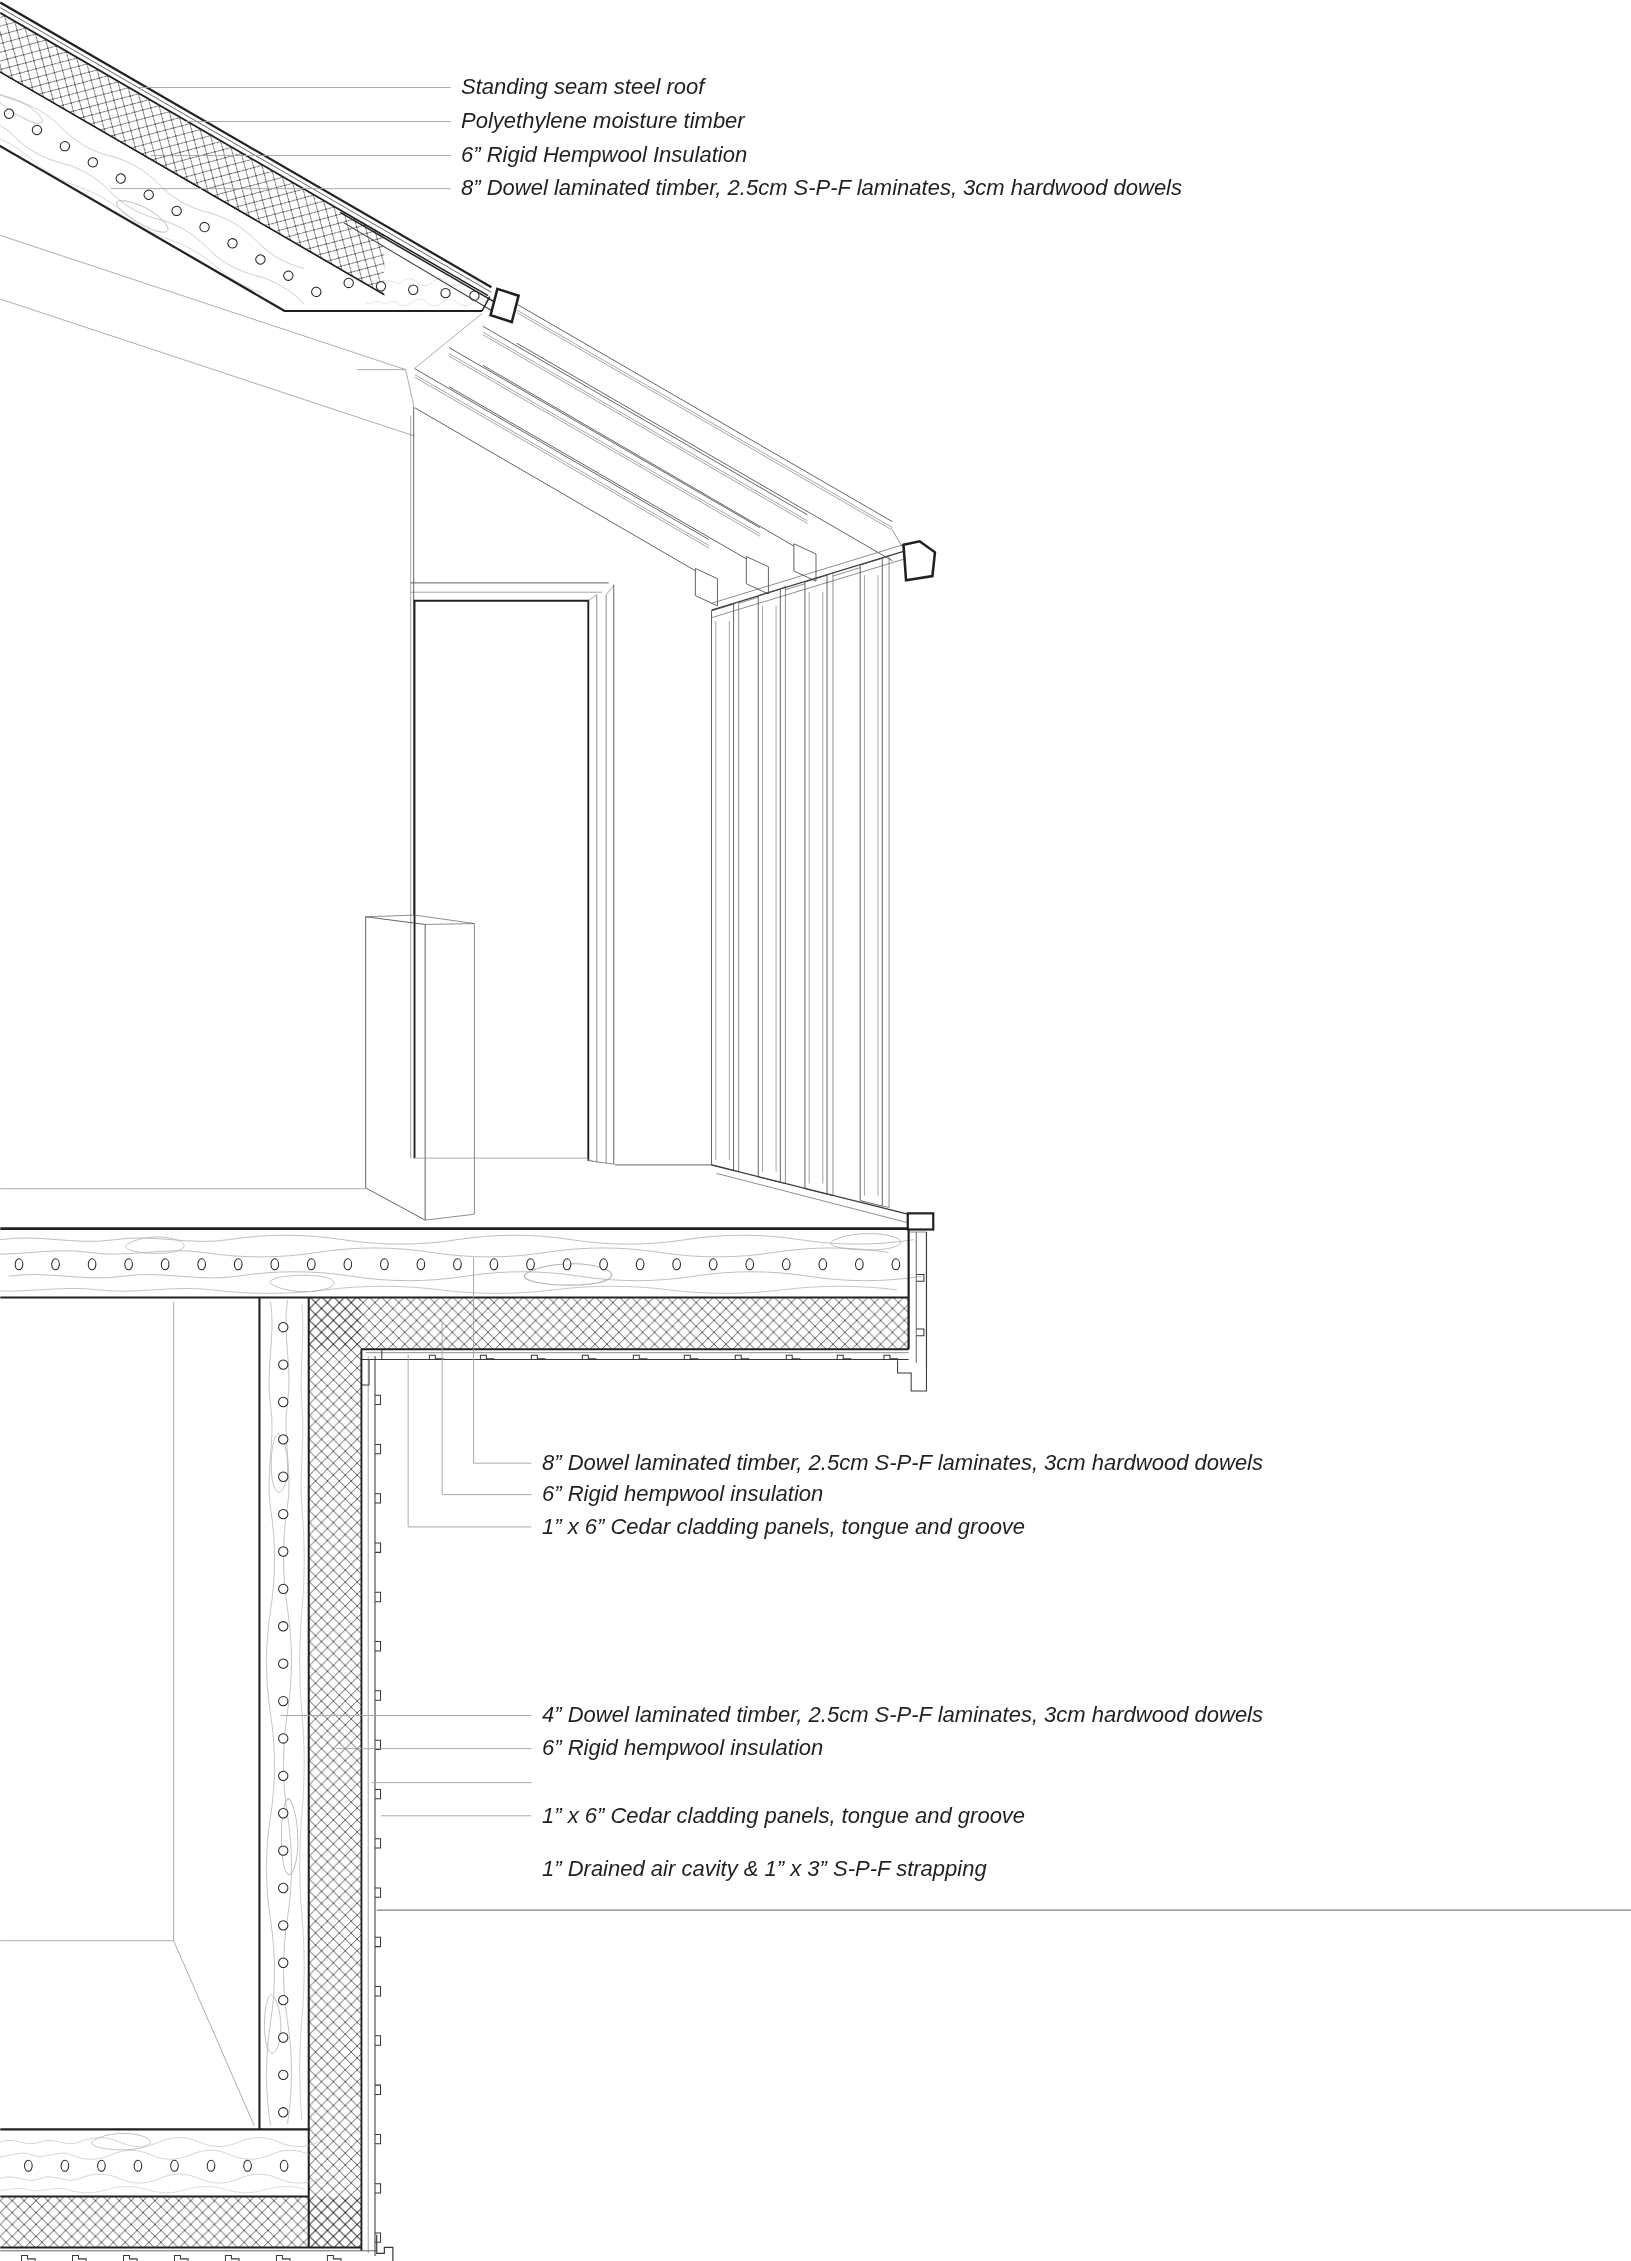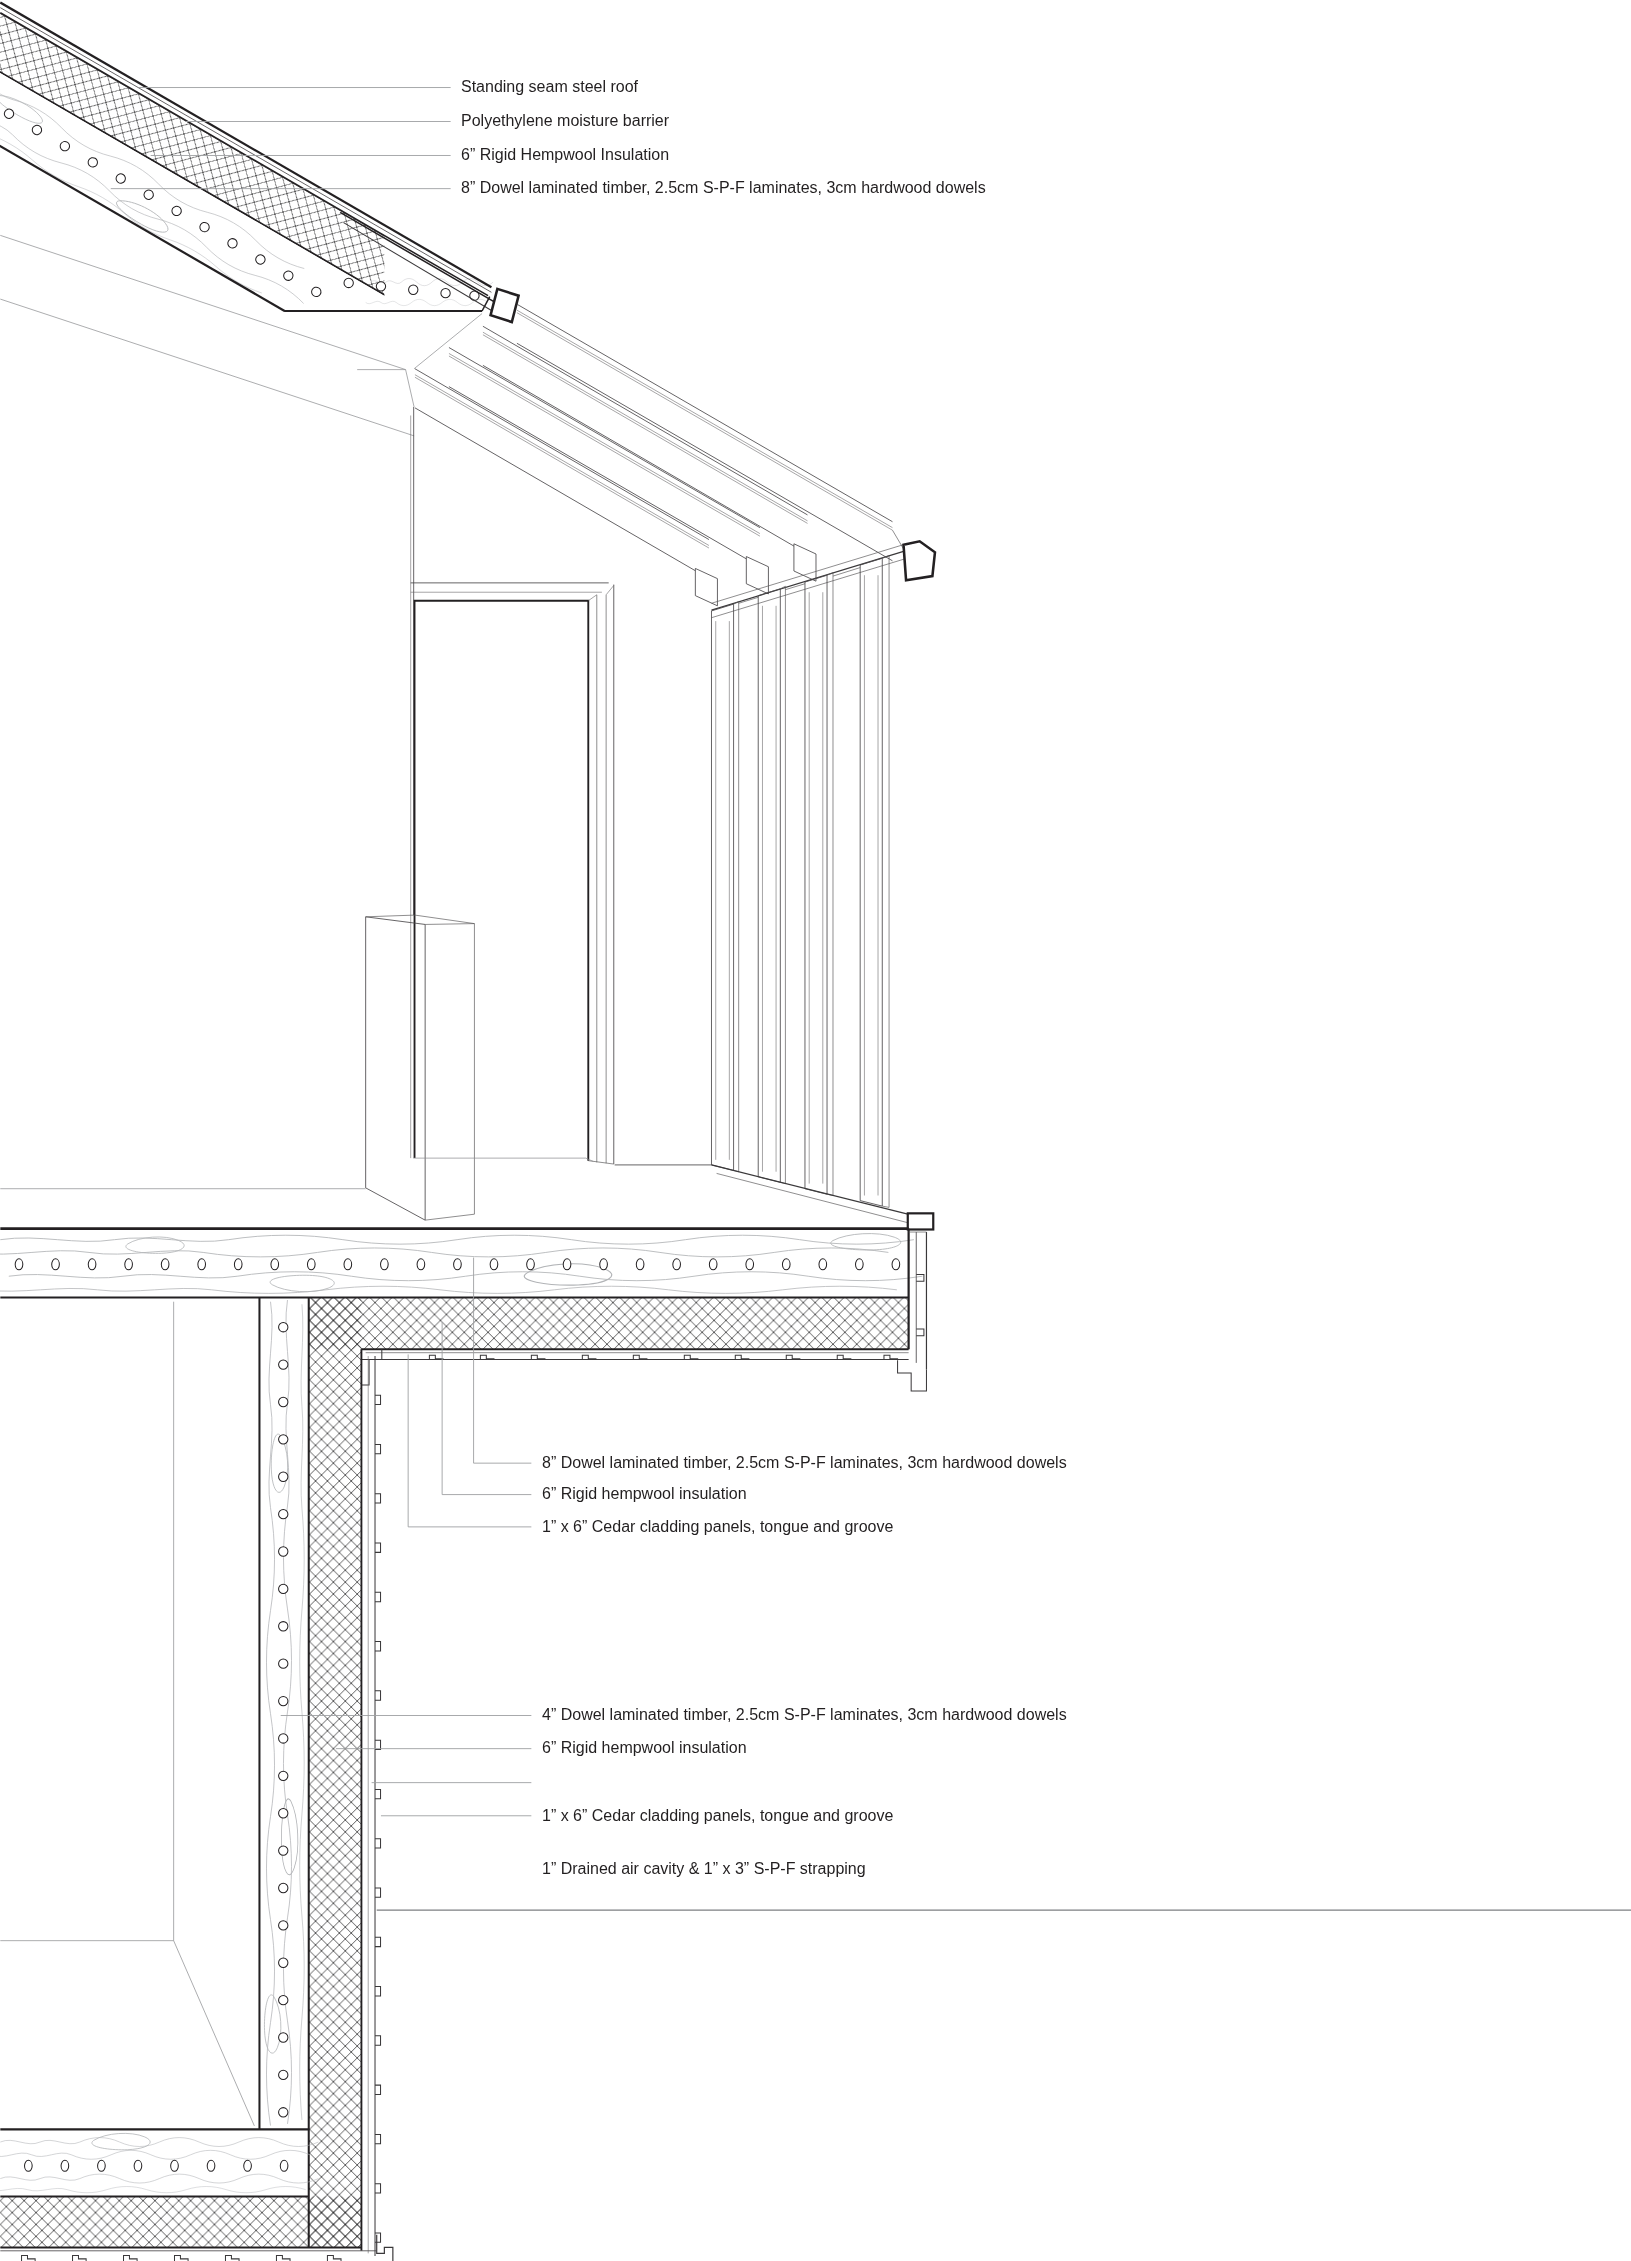--- a/index.html
+++ b/index.html
@@ -1,19 +1,19 @@
 <!DOCTYPE html>
 <html style="font-size:13.6px"><head>
 <meta charset="utf-8">
 <style>
   html,body{margin:0;padding:0;background:#ffffff;}
   #page{position:relative;width:1632px;height:2261px;background:#ffffff;overflow:hidden;
         font-family:"Liberation Sans","DejaVu Sans",sans-serif;}
   #drawing{position:absolute;left:0;top:0;}
-  .callout{position:absolute;font-size:16px;line-height:18.7px;color:#221f20;white-space:nowrap;}
+  .callout{position:absolute;font-size:22px;line-height:18.7px;color:#221f20;white-space:nowrap;font-style:italic;}
   
   .k30{stroke:#232022;stroke-width:3;fill:none;}
   .k26{stroke:#232022;stroke-width:2.6;fill:none;}
   .k24{stroke:#232022;stroke-width:2.4;fill:none;}
   .k22{stroke:#232022;stroke-width:2.2;fill:none;}
   .k18{stroke:#232022;stroke-width:1.8;fill:none;}
   .k14{stroke:#3a383a;stroke-width:1.4;fill:none;}
   .k12{stroke:#3a383a;stroke-width:1.2;fill:none;}
   .k10{stroke:#4a484a;stroke-width:1;fill:none;}
   .k08{stroke:#5a585a;stroke-width:0.8;fill:none;}
@@ -402,21 +402,21 @@
     <polyline points="520,1556 520,1759 625,1759"></polyline>
     <polyline points="480,1594 480,1797 625,1797"></polyline>
     <line x1="330" y1="2019" x2="625" y2="2019"></line>
     <line x1="395" y1="2058" x2="625" y2="2058"></line>
     <line x1="437" y1="2098" x2="625" y2="2098"></line>
     <line x1="448" y1="2137" x2="625" y2="2137"></line>
   </g>
 </svg>
 
 <div class="callout" style="left:461px;top:78px">Standing seam steel roof</div>
-<div class="callout" style="left:461px;top:112px">Polyethylene moisture barrier</div>
+<div class="callout" style="left:461px;top:112px">Polyethylene moisture timber</div>
 <div class="callout" style="left:461px;top:146px">6” Rigid Hempwool Insulation</div>
 <div class="callout" style="left:461px;top:179px">8” Dowel laminated timber, 2.5cm S-P-F laminates, 3cm hardwood dowels</div>
 
 <div class="callout" style="left:542px;top:1454px">8” Dowel laminated timber, 2.5cm S-P-F laminates, 3cm hardwood dowels</div>
 <div class="callout" style="left:542px;top:1485px">6” Rigid hempwool insulation</div>
 <div class="callout" style="left:542px;top:1518px">1” x 6” Cedar cladding panels, tongue and groove</div>
 
 <div class="callout" style="left:542px;top:1706px">4” Dowel laminated timber, 2.5cm S-P-F laminates, 3cm hardwood dowels</div>
 <div class="callout" style="left:542px;top:1739px">6” Rigid hempwool insulation</div>
 <div class="callout" style="left:542px;top:1860px">1” Drained air cavity &amp; 1” x 3” S-P-F strapping</div>

